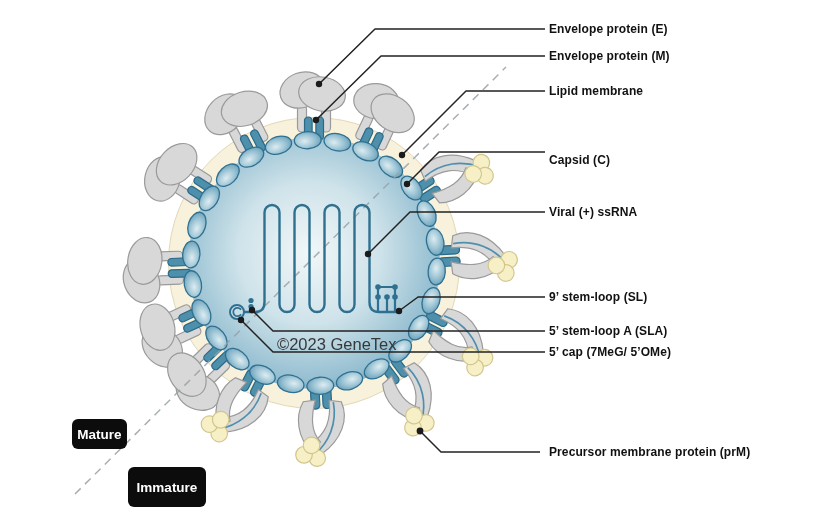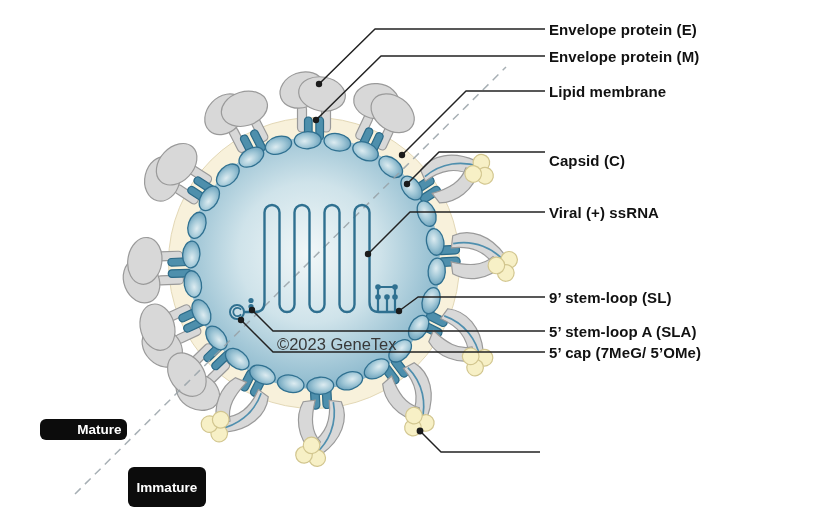--- a/index.html
+++ b/index.html
@@ -1,23 +1,23 @@
 <!DOCTYPE html>
 <html><head>
 <meta charset="utf-8">
 <style>
   html,body{margin:0;padding:0;background:#ffffff;}
   .stage{position:relative;width:825px;height:519px;background:#fff;overflow:hidden;
          font-family:"Liberation Sans",sans-serif;}
   .stage svg{position:absolute;left:0;top:0;}
   .lbl{position:absolute;left:549px;transform:translateY(-50%);
-       font-size:15px;font-weight:bold;color:#111;white-space:nowrap;letter-spacing:.1px;}
+       font-size:12px;font-weight:bold;color:#111;white-space:nowrap;letter-spacing:.1px;}
   .badge{position:absolute;background:#0c0c0c;color:#fff;font-weight:bold;font-size:13.5px;
          border-radius:6px;display:flex;align-items:center;justify-content:center;white-space:nowrap;}
-  #badge-mature{left:40px;top:419px;width:55px;height:21px;padding-left:32px;}
+  #badge-mature{left:72px;top:419px;width:55px;height:30px;}
   #badge-immature{left:128px;top:467px;width:78px;height:40px;}
   .wm{font-size:16.5px;fill:#383838;font-family:"Liberation Sans",sans-serif;}
 </style>
 </head>
 <body>
 
 <div class="stage">
 
 <svg width="825" height="519" viewBox="0 0 825 519">
   <defs>
@@ -167,20 +167,21 @@
 </svg>
 
 <div class="lbl" style="top:29px">Envelope protein (E)</div>
 <div class="lbl" style="top:56px">Envelope protein (M)</div>
 <div class="lbl" style="top:91px">Lipid membrane</div>
 <div class="lbl" style="top:160px">Capsid (C)</div>
 <div class="lbl" style="top:212px">Viral (+) ssRNA</div>
 <div class="lbl" style="top:297px">9’ stem-loop (SL)</div>
 <div class="lbl" style="top:331px">5’ stem-loop A (SLA)</div>
 <div class="lbl" style="top:352px">5’ cap (7MeG/ 5’OMe)</div>
+<div class="lbl" style="top:452px">Precursor membrane protein (prM)</div>
 
 <div class="badge" id="badge-mature">
   <span>Mature</span>
 </div>
 <div class="badge" id="badge-immature">
   <span>Immature</span>
 </div>
 
 </div>
 

